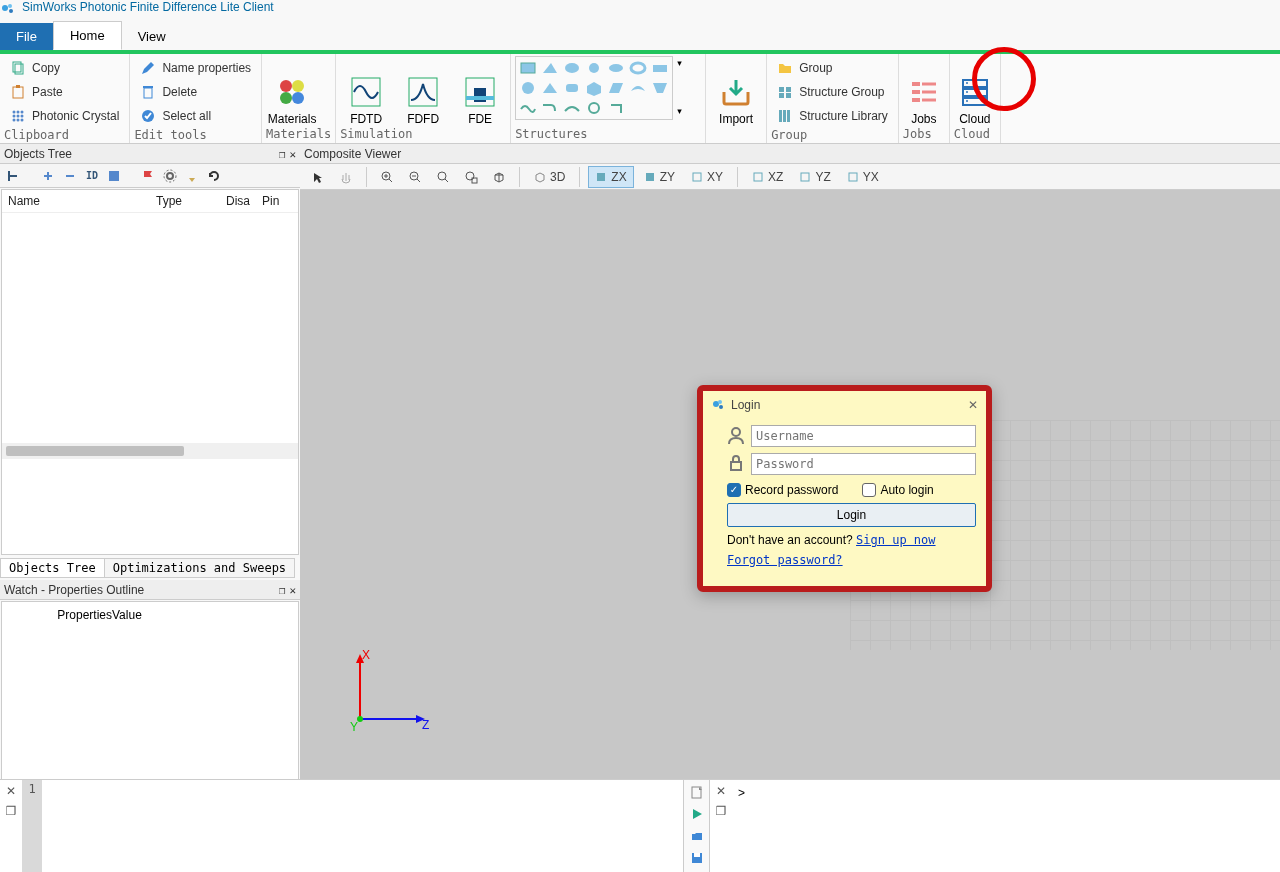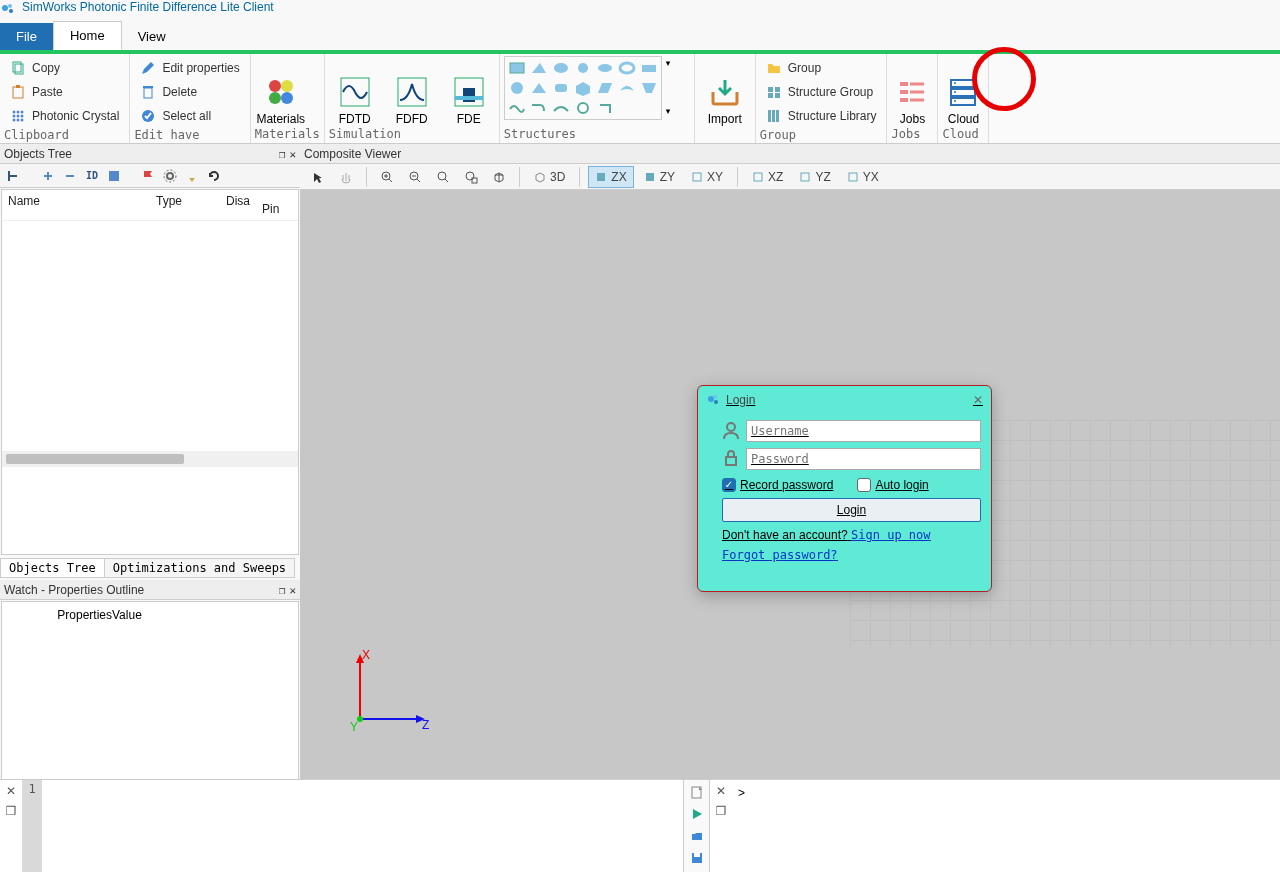--- a/index.html
+++ b/index.html
@@ -42,21 +42,21 @@
 .vt-btn { display:flex; align-items:center; gap:4px; padding:0 6px; height:22px; font-family:monospace; font-size:12px; cursor:pointer; color:#444;}
 .vt-btn.sel { background:#cfe6f7; border:1px solid #7bb3db; }
 .vt-sep { width:1px; height:20px; background:#ccc; margin:0 4px; }
 .viewport { flex:1; background:#c7c7c7; position:relative; overflow:hidden; }
 .axes { position:absolute; left:40px; bottom:40px; width:90px; height:90px; }
 .grid-bg { position:absolute; right:0; top:230px; width:430px; height:230px;
   background-image:linear-gradient(#b8b8b8 1px,transparent 1px),linear-gradient(90deg,#b8b8b8 1px,transparent 1px);
   background-size:20px 20px;
   opacity:.5;
 }
-.login-dialog { position:absolute; left:697px; top:385px; width:295px; height:207px; background:#5eead4; border:1px solid #b91c1c; border-radius:6px; box-shadow:0 4px 16px rgba(0,0,0,.25); display:flex; flex-direction:column;text-decoration:underline; }
+.login-dialog { position:absolute; left:697px; top:385px; width:295px; height:207px; background:#fef9c3; border:6px solid #b91c1c; border-radius:6px; box-shadow:0 4px 16px rgba(0,0,0,.25); display:flex; flex-direction:column; }
 .login-dialog .dlg-title { height:28px; display:flex; align-items:center; justify-content:space-between; padding:0 8px; font-size:13px; color:#444; }
 .login-dialog .dlg-title .left { display:flex; align-items:center; gap:6px;}
 .dlg-body { padding:6px 10px 10px 24px; display:flex; flex-direction:column; gap:6px; font-family:monospace; font-size:12px; }
 .field-row { display:flex; align-items:center; gap:6px; }
 .field-row input[type=text],.field-row input[type=password]{ flex:1; height:22px; border:1px solid #aaa; background:#fff; padding:0 4px; font-family:monospace; font-size:12px;}
 .chk-row { display:flex; align-items:center; justify-content:flex-start; gap:24px; margin-top:2px;}
 .chk { display:flex; align-items:center; gap:4px; }
 .chkbox { width:14px; height:14px; border:1px solid #666; border-radius:3px; display:flex; align-items:center; justify-content:center; background:#fff;}
 .chkbox.checked { background:#1f6fb2; border-color:#1f6fb2; }
 .chkbox.checked::after { content:"✓"; color:#fff; font-size:10px; line-height:1;}
@@ -144,21 +144,21 @@
 
   <div class="ribbon-group">
     <div class="grp-body">
       <div class="stack3">
         <div class="rb-btn">
             <span class="ico">
               <svg viewBox="0 0 16 16">
                 <path d="M2 14 L4 9 L11 2 L14 5 L7 12 Z" fill="#3f88d6"></path>
               </svg>
             </span>
-            <span>Edit properties</span>
+            <span>Name properties</span>
           </div>
         <div class="rb-btn">
             <span class="ico">
               <svg viewBox="0 0 16 16">
                 <rect x="4" y="4" width="8" height="10" fill="none" stroke="#3f88d6"></rect>
                 <rect x="3" y="2" width="10" height="2" fill="#3f88d6"></rect>
               </svg>
             </span>
             <span>Delete</span>
           </div>
@@ -166,21 +166,21 @@
             <span class="ico">
               <svg viewBox="0 0 16 16">
                 <circle cx="8" cy="8" r="6" fill="#3f88d6"></circle>
                 <path d="M5 8 L7 10 L11 5" stroke="#fff" fill="none" stroke-width="2"></path>
               </svg>
             </span>
             <span>Select all</span>
           </div>
       </div>
     </div>
-    <div class="grp-label">Edit have</div>
+    <div class="grp-label">Edit tools</div>
   </div>
 
   <div class="ribbon-group">
     <div class="grp-body">
       <div class="big-btn">
         <span class="big-ico"><svg viewBox="0 0 32 32">
               <circle cx="10" cy="10" r="6" fill="#d44"></circle>
               <circle cx="22" cy="10" r="6" fill="#dd4"></circle>
               <circle cx="10" cy="22" r="6" fill="#4a4"></circle>
               <circle cx="22" cy="22" r="6" fill="#48d"></circle>
@@ -470,21 +470,21 @@
           <path d="M3 7 A4 4 0 1 1 7 11" fill="none" stroke="#333" stroke-width="2"></path>
           <path d="M3 4 L3 7 L6 7" fill="none" stroke="#333" stroke-width="2"></path>
         </svg>
       </span>
   </div>
   <div class="objtree-body">
     <div class="objtree-table-hdr">
       <div style="flex:1;">Name</div>
       <div style="width:70px;">Type</div>
       <div style="width:36px;">Disa</div>
-      <div style="width:30px;margin-top:8px;">Pin</div>
+      <div style="width:30px;">Pin</div>
     </div>
     <div style="height:230px;"></div>
     <div class="hscroll">
         <div class="thumb"></div>
       </div>
   </div>
   <div class="bottom-tabs">
     <div class="btab active">Objects Tree</div>
     <div class="btab">Optimizations and Sweeps</div>
   </div>

